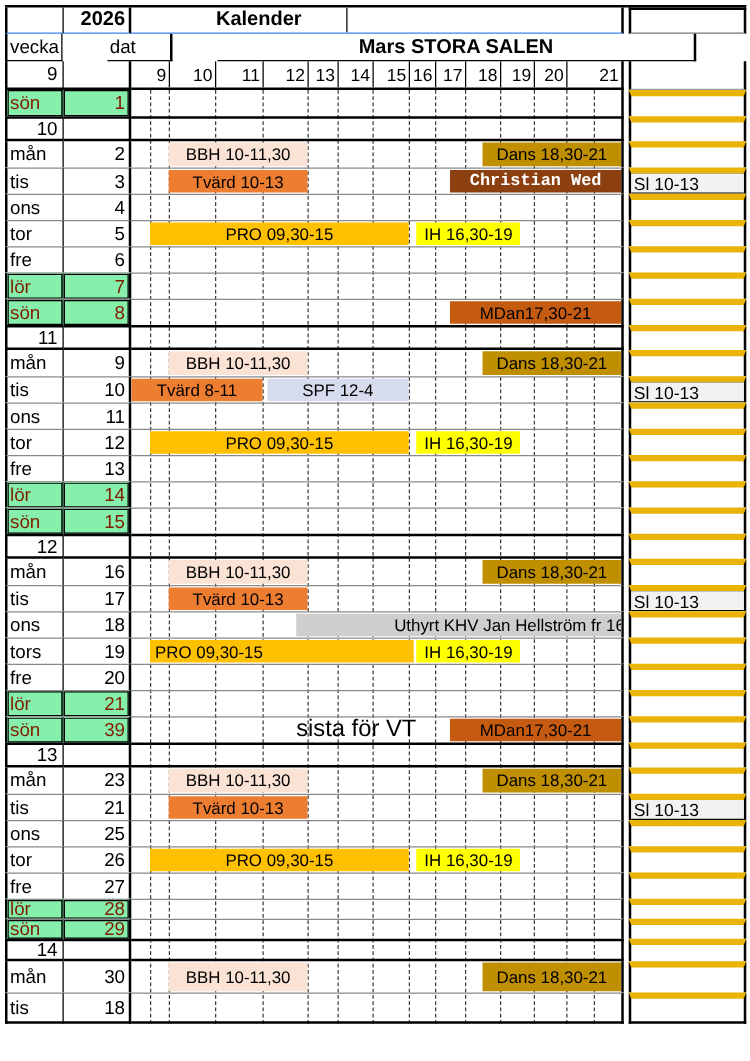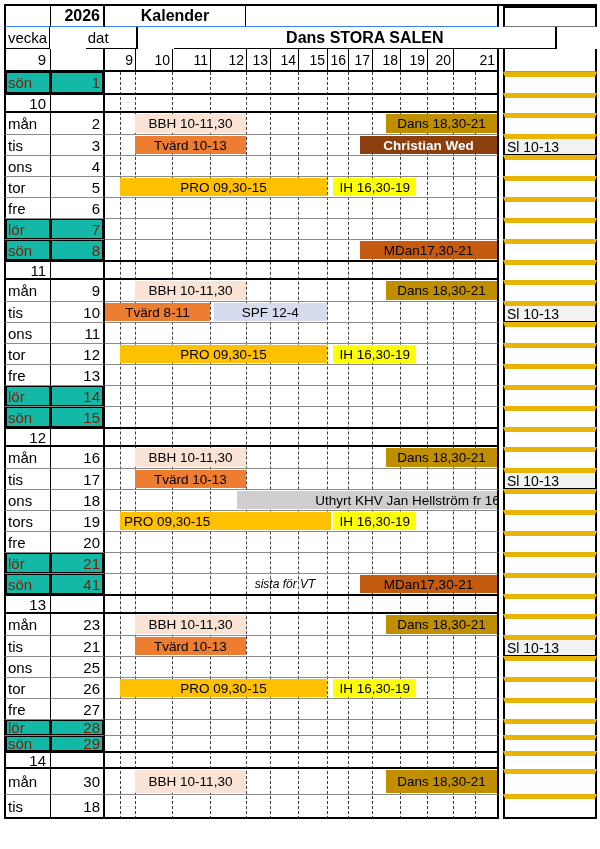--- a/index.html
+++ b/index.html
@@ -19,42 +19,42 @@
   .r1 .cell{border-top:none;}
   .r2{height:22px;gap:36px;}
   .r3{height:23px;}
   .r1 .c-day,.r1 .c-date,.r1 .c-grid{border-bottom:1px solid #3b82f6;}
   .r2 .c-day,.r2 .c-date,.r2 .c-grid{border-bottom:1px solid #000;}
   .r3 .c-day,.r3 .c-date,.r3 .c-grid{border-bottom:2px solid #000;}
   .r1 .c-slojd{border-top:2px solid #000;border-bottom:1px solid #777;}
   .r2 .c-slojd{border-bottom:1px solid #000;}
   .r3 .c-slojd{border-bottom:1px solid #9a9a9a;}
   .year{font-weight:bold;font-size:16px;}
-  .split{display:flex;align-items:stretch;}
+  .split{display:flex;align-items:stretch;padding-left:32px;}
   .kal{width:141px;border-right:1px solid #000;box-sizing:border-box;display:flex;align-items:center;justify-content:center;font-weight:bold;font-size:16px;}
   .mars-wrap{width:251px;overflow:hidden;display:flex;justify-content:center;}
   .mars{font-weight:bold;font-size:27px;line-height:30px;margin-top:-7px;}
   .hdr{font-weight:bold;font-size:16px;justify-content:center;}
   .slojd-hdr{font-weight:bold;font-size:16px;justify-content:center;}
   .hourcell{box-sizing:border-box;height:100%;display:flex;align-items:center;justify-content:flex-end;
             padding-right:2px;font-size:14px;border-left:1px solid #000;}
   .hourcell:first-child{border-left:none;}
   .weeknum{justify-content:flex-end;padding-right:4px;padding-left:0;}
   
   .row .c-day,.row .c-date,.row .c-grid{border-top:1px solid #8a8a8a;}
   .row .c-slojd{border-top:5px solid #eab308;}
   .row.no-top .c-day,.row.no-top .c-date,.row.no-top .c-grid{border-top:none;}
   .row.week .c-day,.row.week .c-date,.row.week .c-grid{border-top:2px solid #000;border-bottom:2px solid #000;}
   .row.last .c-day,.row.last .c-date,.row.last .c-grid,.row.last .c-slojd{border-bottom:2px solid #000;}
-  .red{background:#14b8a6;color:#7F1D00;box-shadow:inset 0 0 0 1px #000;}
+  .red{background:#86efac;color:#7F1D00;box-shadow:inset 0 0 0 1px #000;}
   .bar{position:absolute;top:1px;bottom:1px;display:flex;align-items:center;justify-content:center;
        font-size:13.5px;white-space:nowrap;z-index:2;}
   .bar.white{color:#fff;}
-  .bar.bold{font-weight:bold;}
-  .bar.italic{font-style:italic;font-size:12px;}
+  .bar.bold{font-weight:bold;font-family:Liberation Mono, monospace;}
+  .bar.italic{font-size:19px;}
   .bar.left{justify-content:flex-start;padding-left:4px;}
   .bar.edge{z-index:3;}
   .slojd-badge{position:absolute;left:-2px;top:-1px;right:-2px;bottom:0;border:1px solid #000;
                display:flex;align-items:center;padding-left:3px;font-size:14px;box-sizing:border-box;}
   .dashes{position:absolute;left:105px;width:392px;z-index:0;}
   .dash{position:absolute;top:0;bottom:0;width:0;border-left:1px dashed #3c3c3c;}
 </style>
 </head>
 <body>
 
@@ -67,21 +67,21 @@
     <div class="cell c-grid split">
       <div class="kal">Kalender</div>
     </div>
     <div class="cell c-gap"></div>
     <div class="cell c-slojd"></div>
   </div>
 
   <div class="toprow r2">
     <div class="cell c-day">vecka</div>
     <div class="cell c-date" style="justify-content:flex-start;padding-left:2px;">dat</div>
-    <div class="cell c-grid hdr">Dans STORA SALEN</div>
+    <div class="cell c-grid hdr">Mars STORA SALEN</div>
     <div class="cell c-gap"></div>
   </div>
 
   <div class="toprow r3">
     <div class="cell c-day weeknum">9</div>
     <div class="cell c-date"></div>
     <div class="cell c-grid" id="hourcells" style="display:flex;align-items:stretch;">
         <div class="hourcell" style="width: 30px;">9</div>
         <div class="hourcell" style="width: 37px;">10</div>
         <div class="hourcell" style="width: 38px;">11</div>
@@ -317,21 +317,21 @@
       </div>
       <div class="row day" style="height: 21px;">
         <div class="cell c-day red">lör</div>
         <div class="cell c-date red">21</div>
         <div class="cell c-grid"></div>
         <div class="cell c-gap"></div>
         <div class="cell c-slojd"></div>
       </div>
       <div class="row day" style="height: 21px;">
         <div class="cell c-day red">sön</div>
-        <div class="cell c-date red">41</div>
+        <div class="cell c-date red">39</div>
         <div class="cell c-grid">
           <div class="bar italic" style="left: 105px; width: 150px;">sista för VT</div>
           <div class="bar" style="left: 255px; width: 137px; background: rgb(197, 90, 17);">MDan17,30-21</div>
         </div>
         <div class="cell c-gap"></div>
         <div class="cell c-slojd"></div>
       </div>
       <div class="row week" style="height: 20px;">
         <div class="cell c-day weeknum">13</div>
         <div class="cell c-date"></div>

